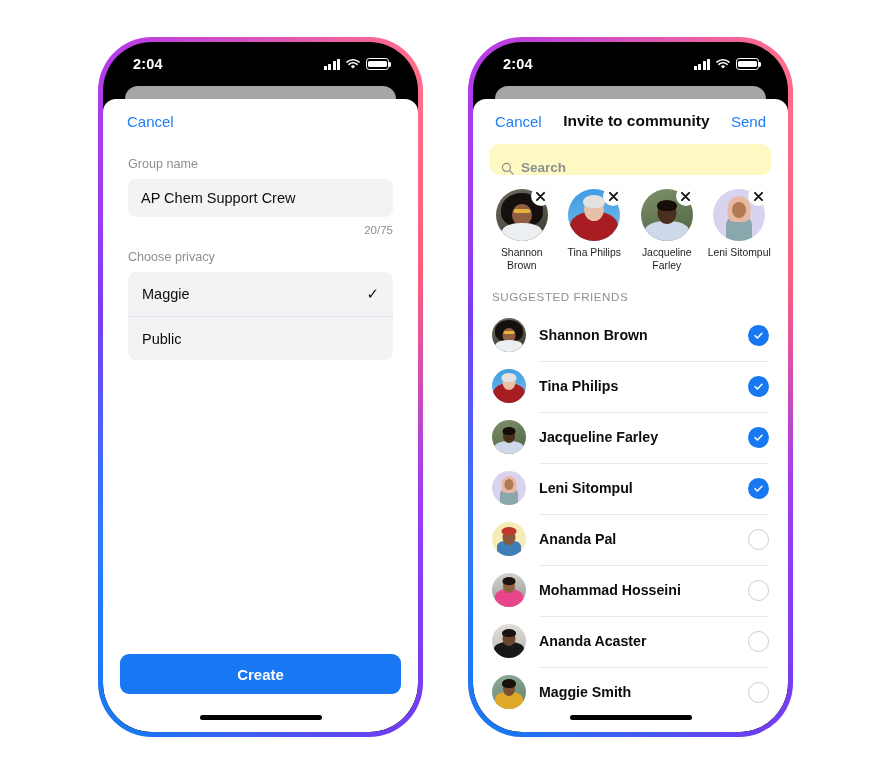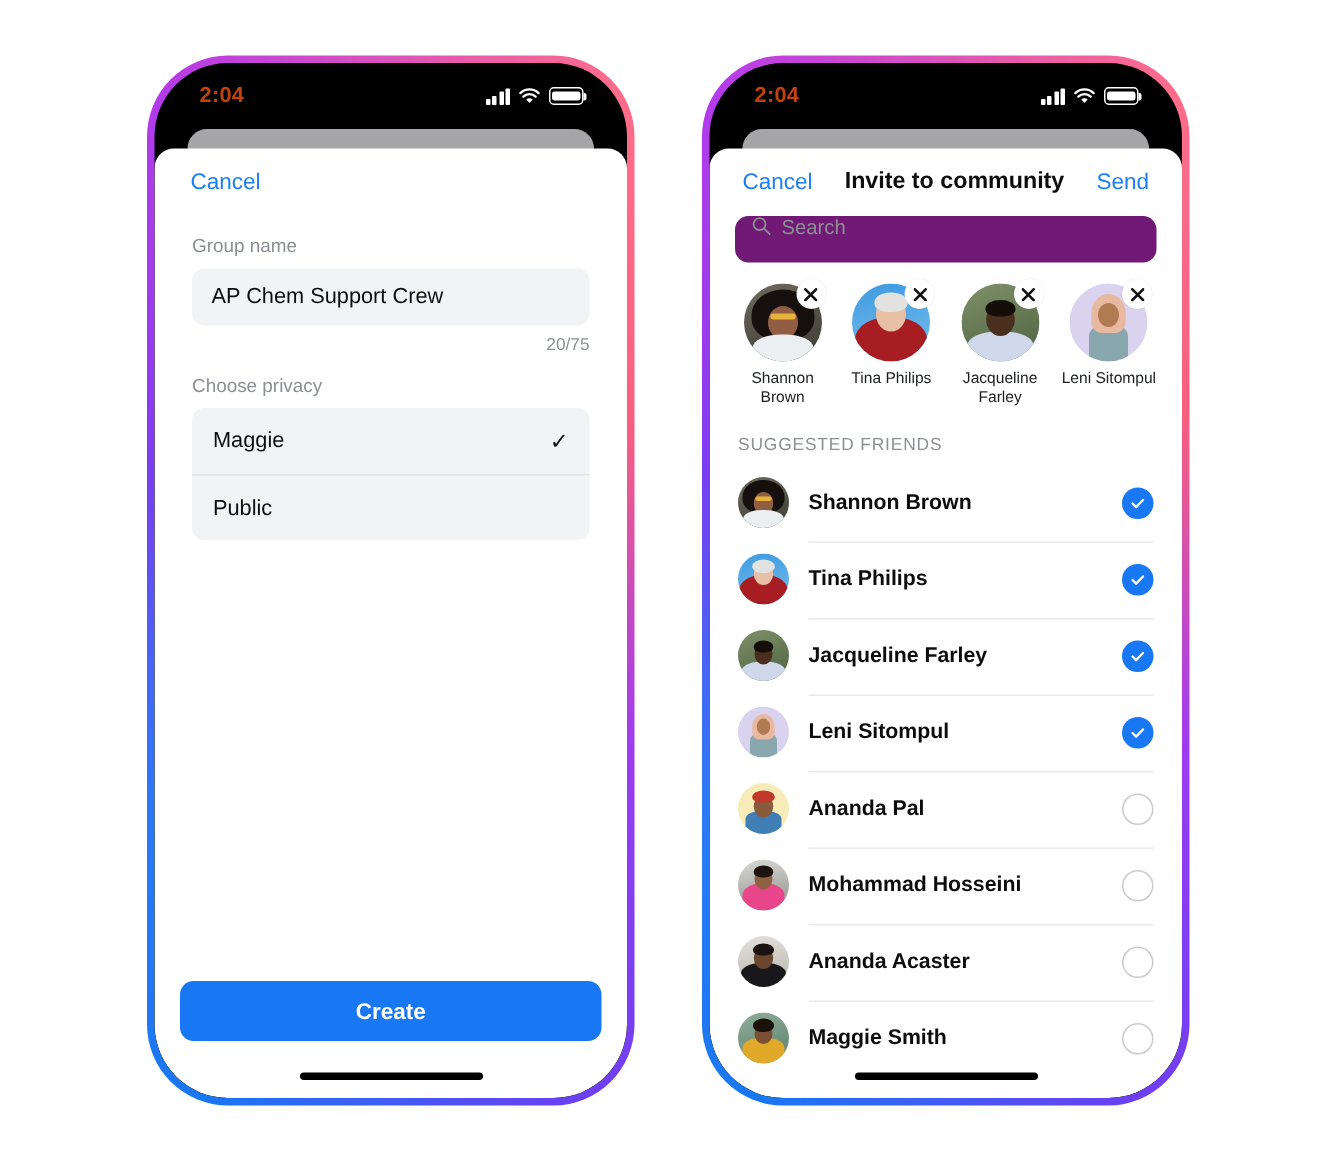--- a/index.html
+++ b/index.html
@@ -39,21 +39,21 @@
     background: #000;
     overflow: hidden;
   }
 
   
   .statusbar {
     position: relative; z-index: 5;
     height: 44px;
     display: flex; align-items: center; justify-content: space-between;
     padding: 0 29px 0 30px;
-    color: #c2410c;
+    color: #ffffff;
   }
   .clock { font-size: 14.5px; font-weight: bold; letter-spacing: .2px; }
   .status-icons { display: flex; align-items: center; gap: 5px; }
   .bars { display: flex; align-items: flex-end; gap: 1.5px; height: 11px; }
   .bars i { width: 3px; background: #fff; border-radius: .6px; display: block; }
   .bars i:nth-child(1){ height: 4px; }
   .bars i:nth-child(2){ height: 6px; }
   .bars i:nth-child(3){ height: 8.5px; }
   .bars i:nth-child(4){ height: 11px; }
   .battery {
@@ -134,23 +134,24 @@
 
   
   .navbar {
     display: flex; align-items: center; justify-content: space-between;
     padding: 13px 22px 0 22px;
   }
   .nav-btn { font-size: 15px; color: #1c7ff5; cursor: pointer; }
   .nav-title { font-size: 15.5px; font-weight: bold; color: #0d0d0d; }
   .search-wrap { padding: 14px 17px 0; }
   .search-box {
-    height: 31px; background: #701a75; border-radius: 9px;
-    display: flex; align-items: flex-start; gap: 7px; padding: 0 11px;
+    height: 31px; background: #fef9c3; border-radius: 9px;
+    display: flex; align-items: flex-end; gap: 7px; padding: 0 11px;
     cursor: text;
+    font-weight: bold;
   }
   .search-ph { font-size: 13.5px; color: #8c8f94; }
 
   .chips { display: flex; padding: 14px 14px 0; gap: 3px; }
   .chip { width: 73px; text-align: center; }
   .chip-av { position: relative; width: 52px; height: 52px; margin: 0 auto; }
   .avatar { width: 100%; height: 100%; border-radius: 50%; overflow: hidden; position: relative; }
   .chip-x {
     position: absolute; right: -3px; top: -3px;
     width: 20px; height: 20px; border-radius: 50%; background: #fff;

